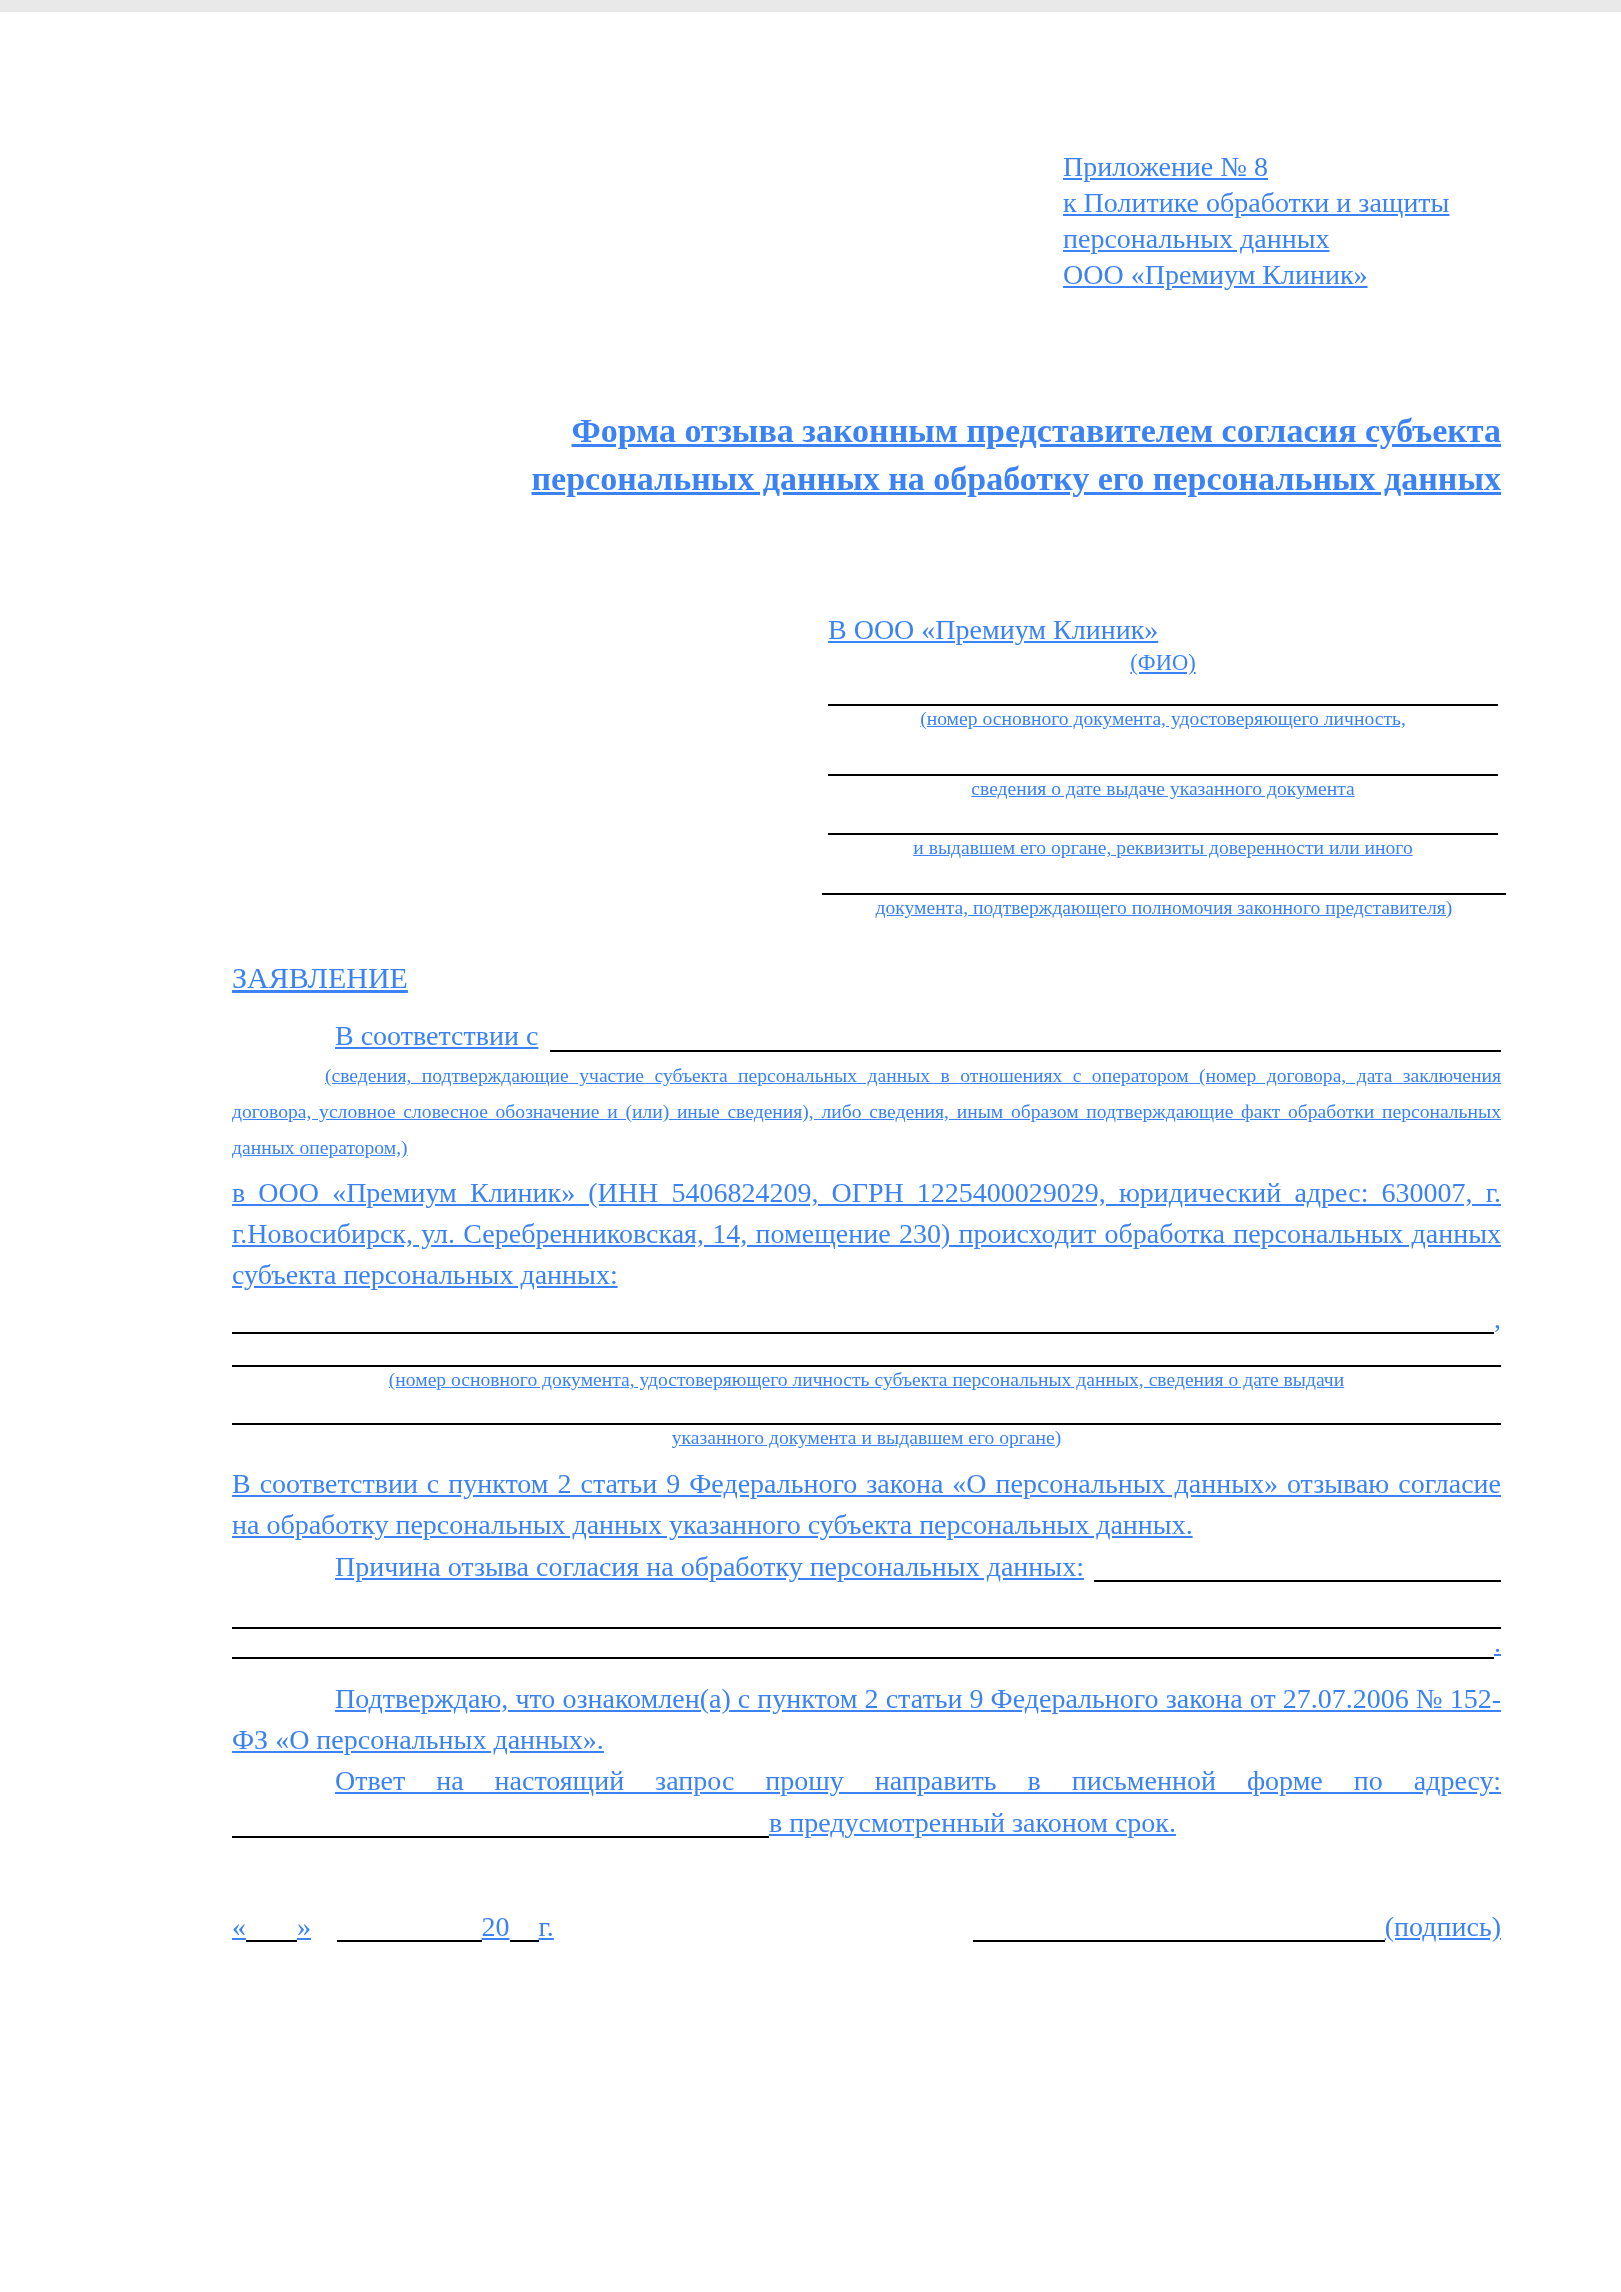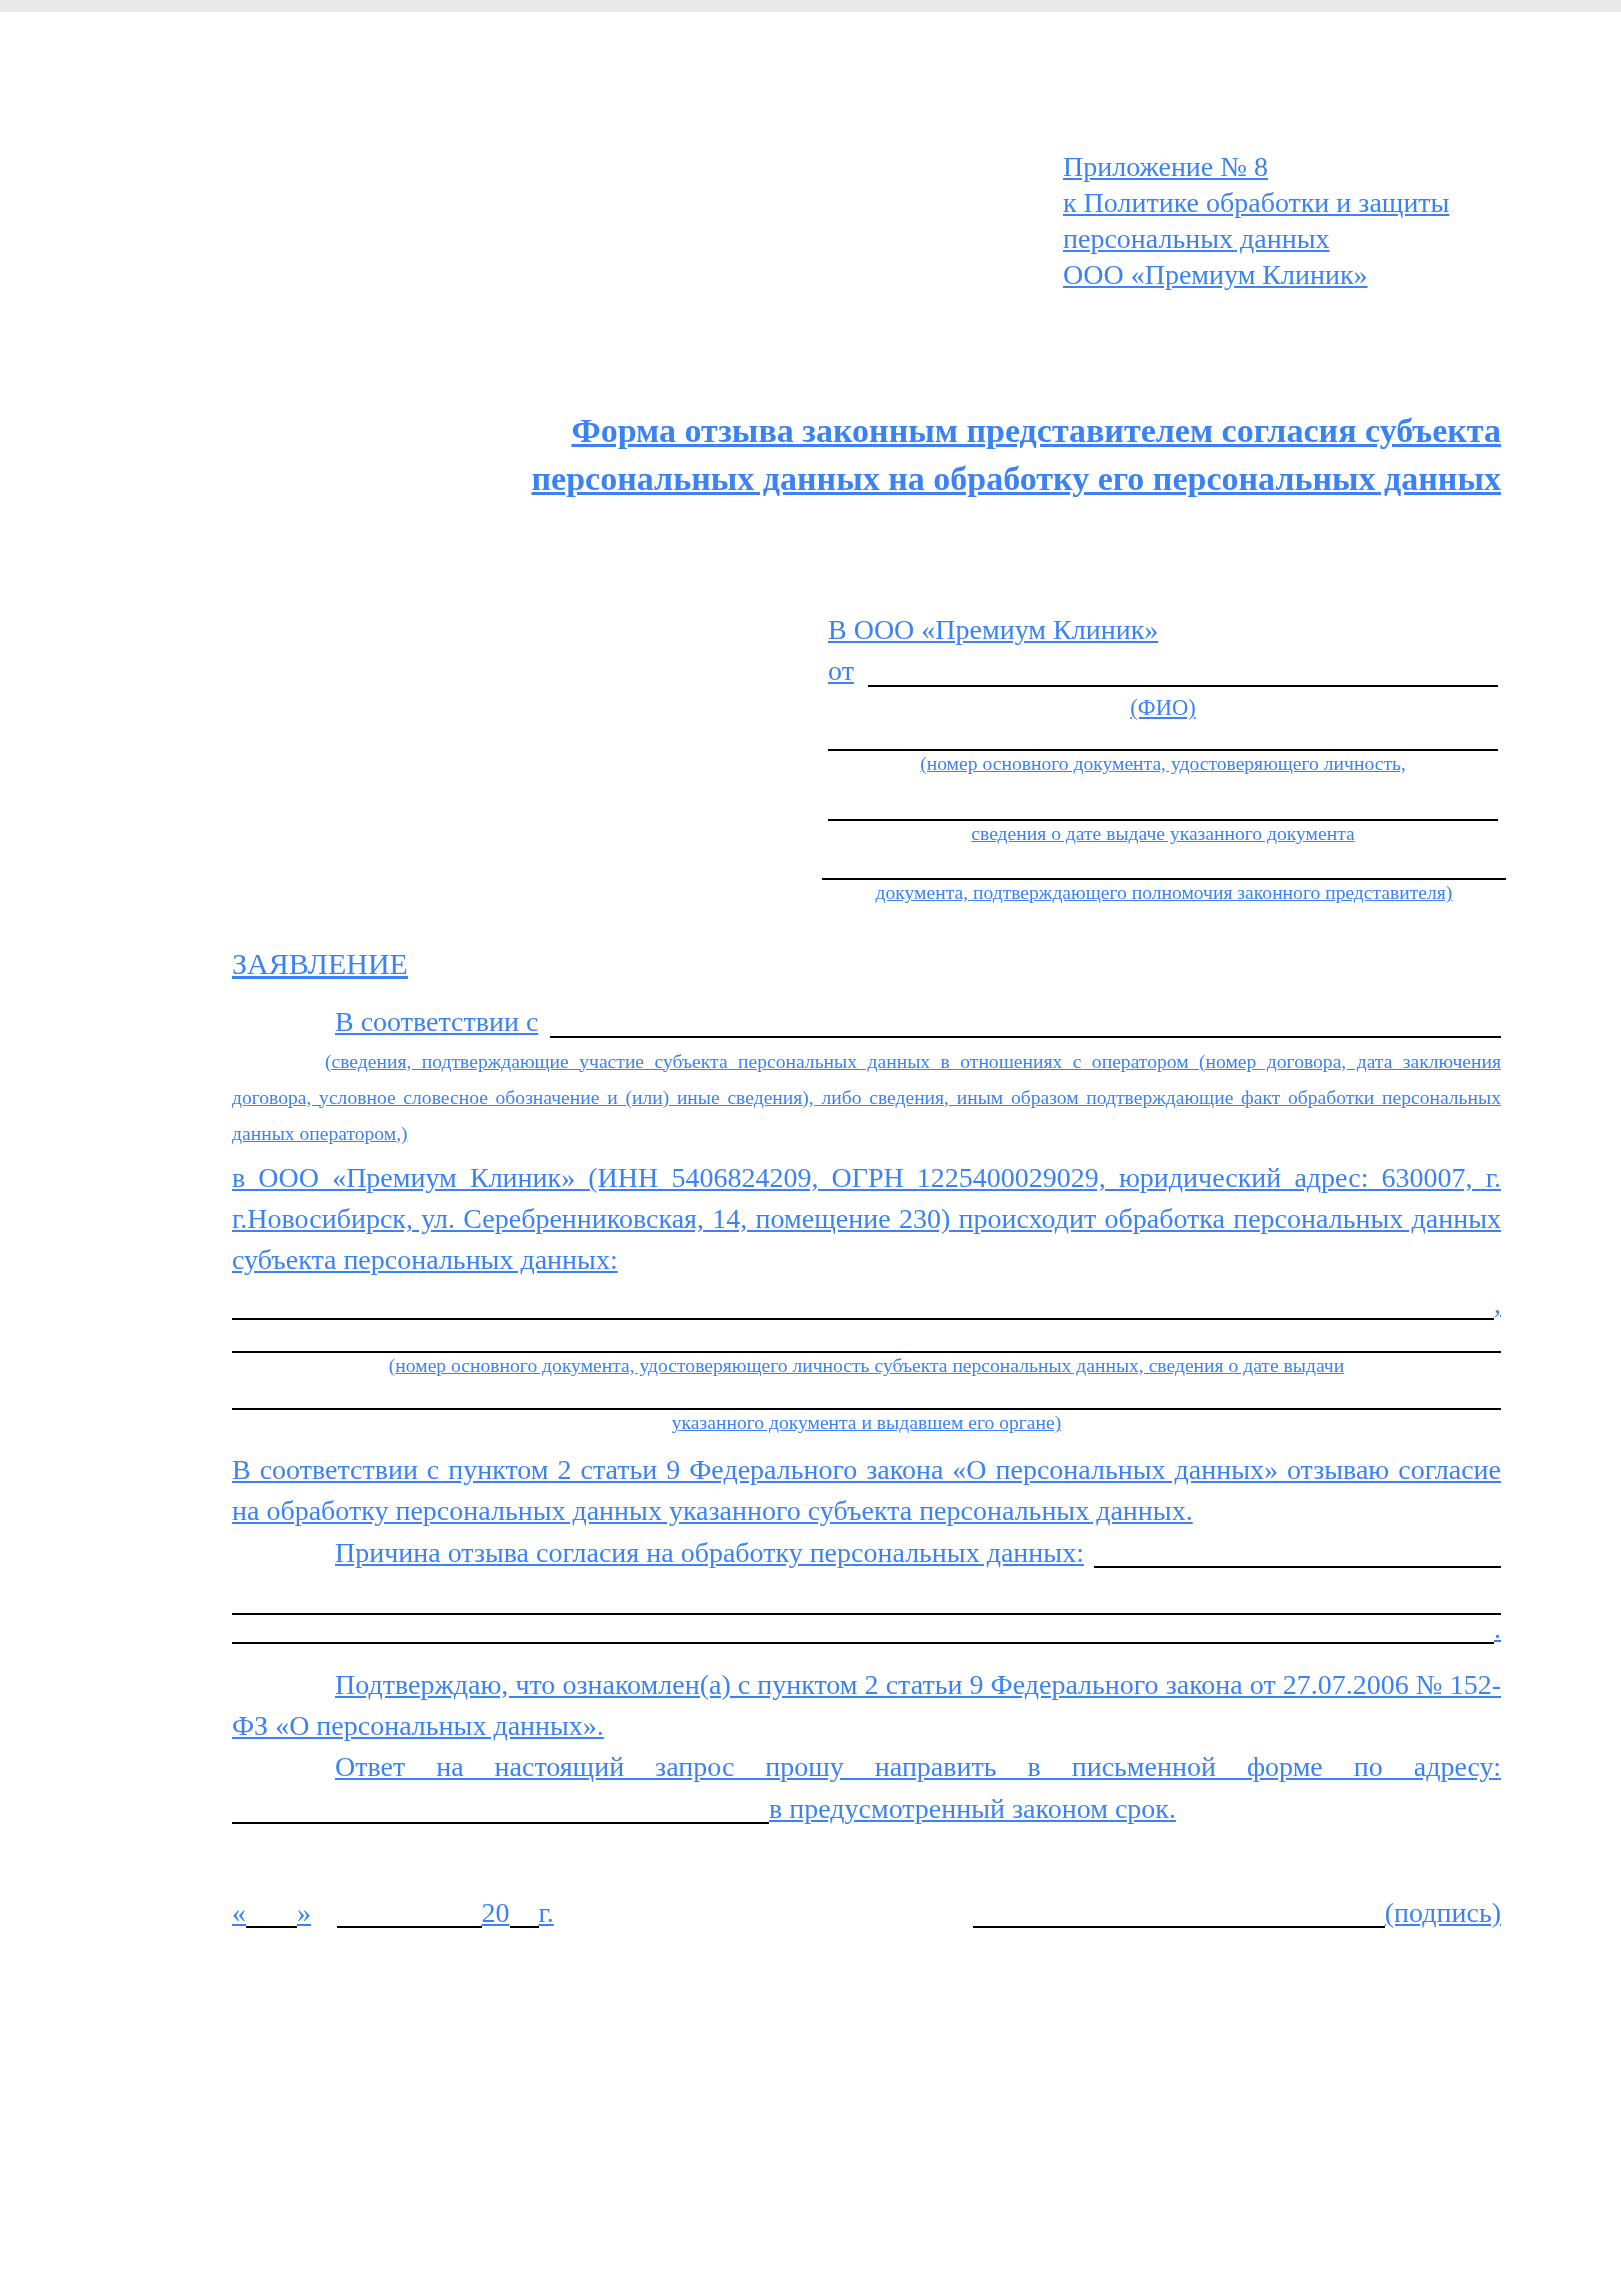--- a/index.html
+++ b/index.html
@@ -43,33 +43,33 @@
     <div>ООО «Премиум Клиник»</div>
   </div>
 
   <div class="title">
     <div>Форма отзыва законным представителем согласия субъекта</div>
     <div>персональных данных на обработку его персональных данных</div>
   </div>
 
   <div class="addr">
     <div>В ООО «Премиум Клиник»</div>
-    <div class="frow" style="line-height:45px;">
-      <span style="padding-right:13.7px;">от</span>
-      <div class="fill"></div>
-    </div>
     <div class="cap23">(ФИО)</div>
 
     <div style="margin-top:27.4px;">
       <div class="rule"></div>
       <div class="cap">(номер основного документа, удостоверяющего личность,</div>
     </div>
     <div style="margin-top:41px;">
       <div class="rule"></div>
       <div class="cap">сведения о дате выдаче указанного документа</div>
+    </div>
+    <div style="margin-top:31px;">
+      <div class="rule"></div>
+      <div class="cap">и выдавшем его органе, реквизиты доверенности или иного</div>
     </div>
     <div style="margin-top:31px;margin-left:-5.9px;margin-right:-7.8px;">
       <div class="rule"></div>
       <div class="cap">документа, подтверждающего полномочия законного представителя)</div>
     </div>
   </div>
 
   <div class="zayav">ЗАЯВЛЕНИЕ</div>
 
   <div class="frow" style="margin-top:13.7px;line-height:45px;">

